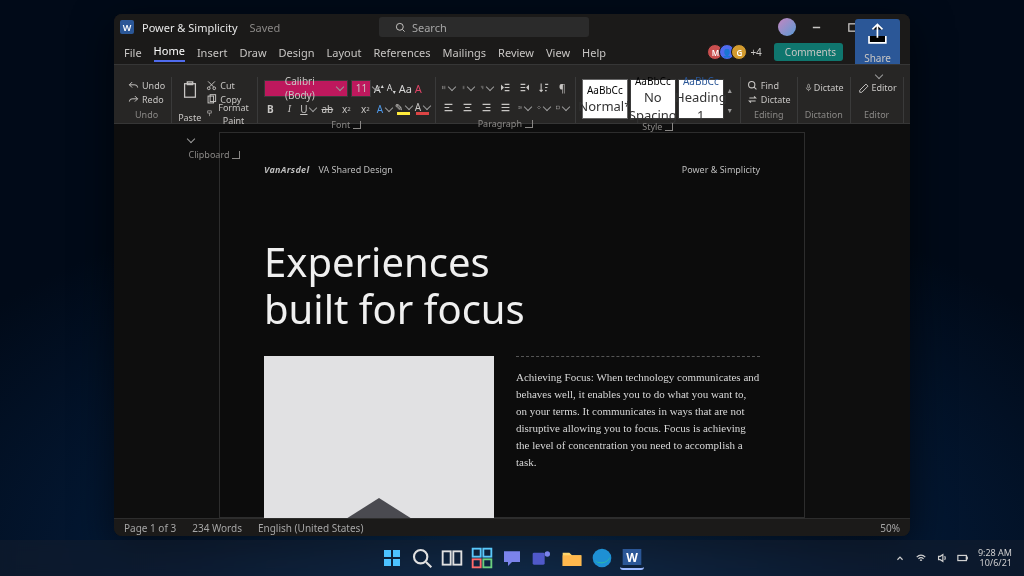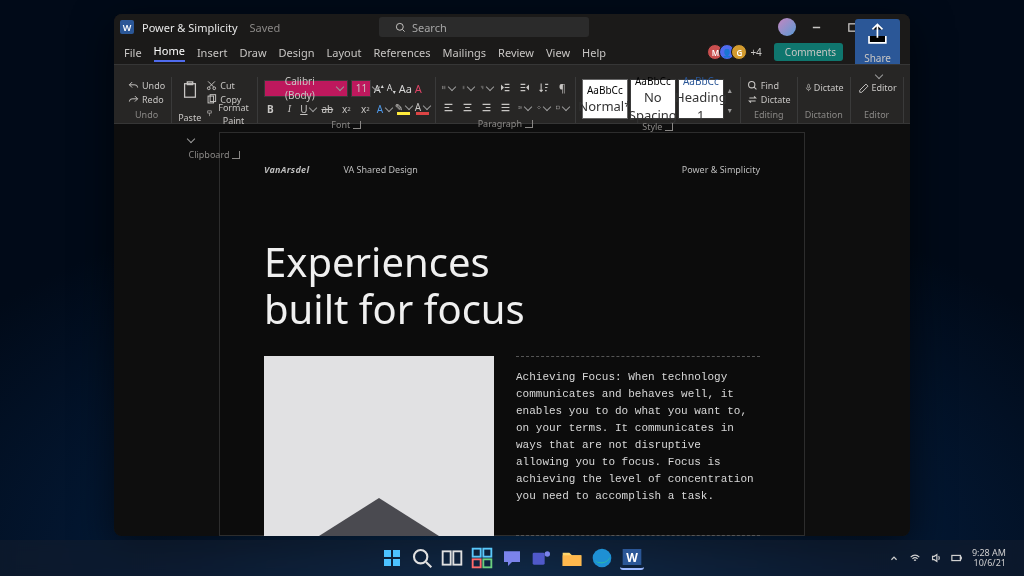--- a/index.html
+++ b/index.html
@@ -53,39 +53,39 @@
   .style-card .prev{font-size:10px;color:#000;}
   .style-card .prev.blue{color:#2b5797;}
   .style-card .nm{font-size:13px;color:#333;}
   .vbtn{display:flex;align-items:center;gap:1px;font-size:9px;color:#c8c6c4;width:40px;}
   .vbtn svg{width:17px;height:17px;}
   .launch{width:8px;height:8px;border:1px solid #8a8886;border-top:none;border-left:none;}
 
   
   .canvas{flex:1;background:#0e0e0e;overflow:hidden;display:flex;justify-content:center;}
   .page{margin-top:8px;width:586px;background:#0c0c0c;border:1px solid #2d2d2d;padding:30px 44px;color:#e8e8e8;}
-  .dhdr{display:flex;align-items:center;font-size:9px;color:#bdbdbd;gap:34px;}
+  .dhdr{display:flex;align-items:center;font-size:9px;color:#bdbdbd;gap:9px;}
   .dhdr .brand{font-weight:700;letter-spacing:.3px;font-style:italic;}
   .dhdr .r{margin-left:auto;}
   .h1{font-family:Georgia,"Times New Roman",serif;font-size:40px;font-weight:400;line-height:1.12;margin-top:64px;color:#f0f0f0;}
   .cols{margin-top:22px;display:flex;gap:22px;}
   .img{width:230px;height:180px;background:linear-gradient(#e1e1e3 0%,#e1e1e3 70%,#e1e1e3 100%);position:relative;overflow:hidden;}
   .roof{position:absolute;bottom:0;left:50%;transform:translateX(-50%);width:0;height:0;border-left:60px solid transparent;border-right:60px solid transparent;border-bottom:38px solid #4a4a50;}
   .textcol{flex:1;border-top:1px dashed #555;border-bottom:1px dashed #555;padding:12px 0;}
-  .body-text{font-family:Liberation Mono, monospace;font-size:11px;line-height:1.55;color:#d8d8d8;}
+  .body-text{font-family:Liberation Serif, serif;font-size:11px;line-height:1.55;color:#d8d8d8;}
 
   
   .sb{height:18px;background:#1b1a19;border-top:1px solid #2d2d2d;display:flex;align-items:center;padding:0 10px;gap:16px;font-size:10px;color:#a6a6a6;}
   .sb .r{margin-left:auto;}
 
   
   .taskbar{position:absolute;left:0;right:0;bottom:0;height:36px;background:rgba(20,30,45,.55);backdrop-filter:blur(6px);display:flex;align-items:center;}
   .tbcenter{position:absolute;left:50%;transform:translateX(-50%);display:flex;gap:6px;align-items:center;}
   .tb-icon{width:24px;height:24px;border-radius:3px;display:flex;align-items:center;justify-content:center;}
-  .tray{margin-left:auto;display:flex;align-items:center;gap:9px;padding-right:18px;color:#d0d0d0;font-size:9px;}
+  .tray{margin-left:auto;display:flex;align-items:center;gap:9px;padding-right:12px;color:#d0d0d0;font-size:9px;}
   .tray svg{width:12px;height:12px;stroke:#d0d0d0;fill:none;stroke-width:1.4;}
   .clock{display:flex;flex-direction:column;align-items:flex-end;line-height:1.1;}
 
   
   .chev::after{content:"";display:inline-block;width:5px;height:5px;border-right:1px solid #9a9a9a;border-bottom:1px solid #9a9a9a;transform:rotate(45deg);margin-left:3px;margin-bottom:2px;}
 </style>
 </head>
 <body>
 
 <div class="win">
@@ -437,20 +437,26 @@
         <div class="img">
             <div class="roof"></div>
           </div>
         <div class="textcol">
           <div class="body-text">Achieving Focus: When technology communicates and behaves well, it enables you to do what you want to, on your terms. It communicates in ways that are not disruptive allowing you to focus. Focus is achieving the level of concentration you need to accomplish a task.</div>
         </div>
       </div>
     </div>
   </div>
 
+  <div class="sb">
+    <span>Page 1 of 3</span>
+    <span>234 Words</span>
+    <span>English (United States)</span>
+    <span class="r">50%</span>
+  </div>
 </div>
 
 <div class="taskbar">
   <div class="tbcenter">
     <div class="tb-icon">
         <svg width="18" height="18" viewBox="0 0 18 18">
           <rect x="1" y="1" width="7" height="7" fill="#4cc2ff"></rect>
           <rect x="10" y="1" width="7" height="7" fill="#4cc2ff"></rect>
           <rect x="1" y="10" width="7" height="7" fill="#4cc2ff"></rect>
           <rect x="10" y="10" width="7" height="7" fill="#4cc2ff"></rect>

